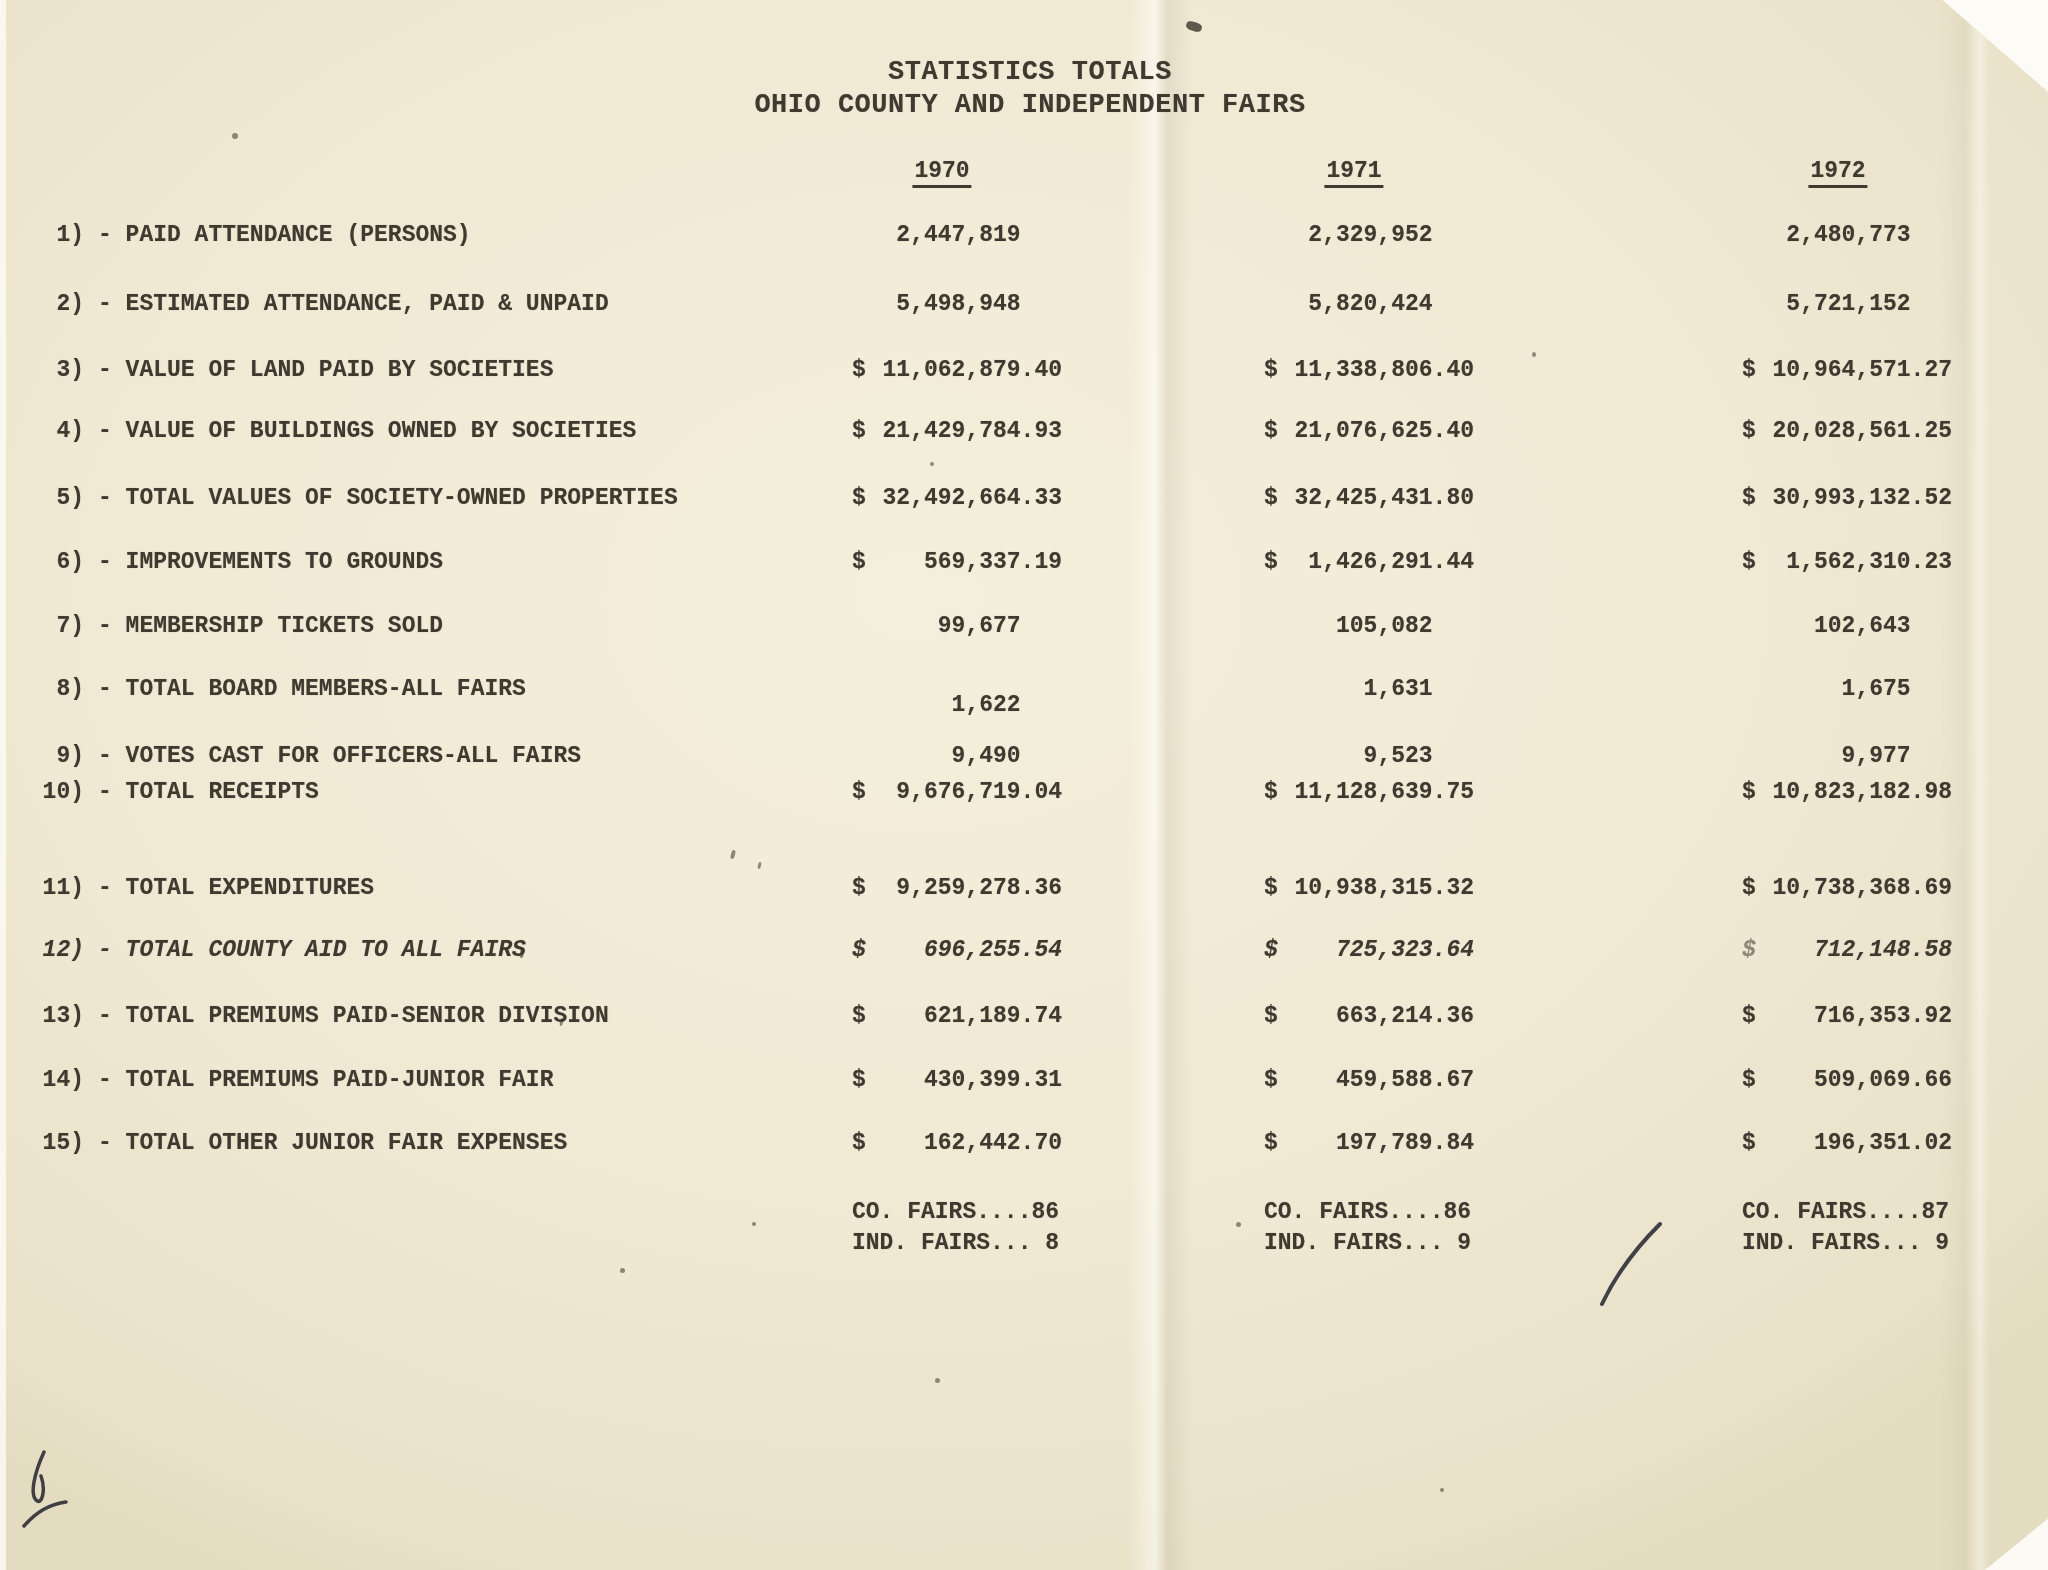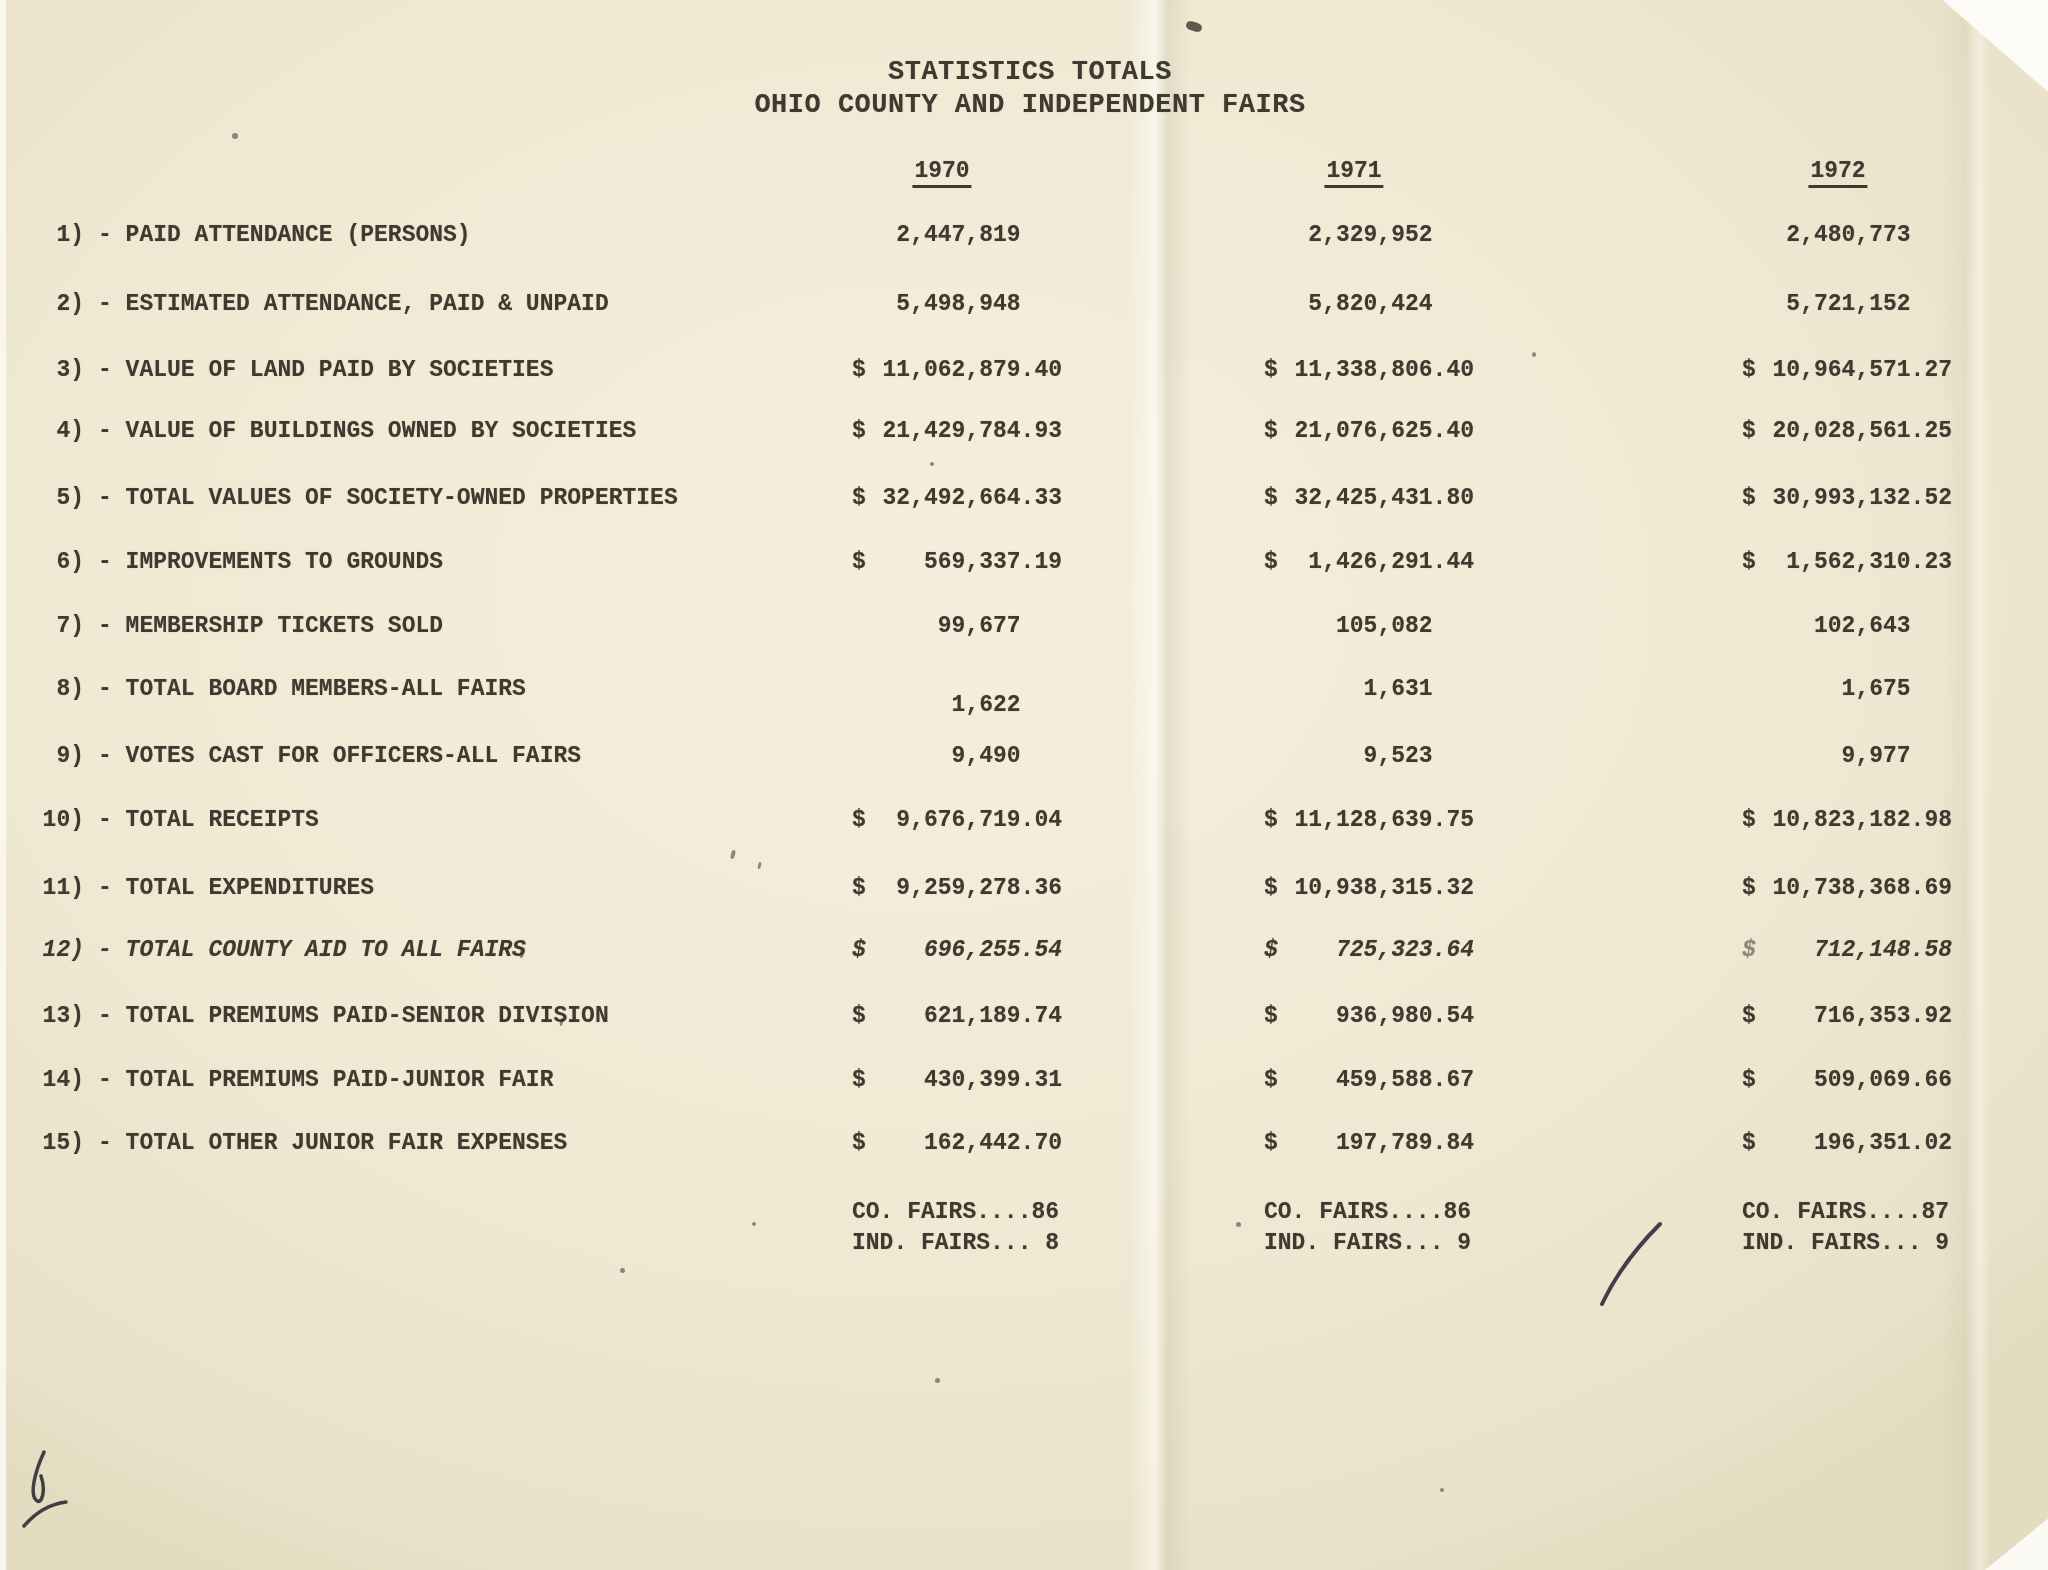--- a/index.html
+++ b/index.html
@@ -115,21 +115,21 @@
         <span class="cell t" style="left: 1264px; width: 210px;"><span class="val">1,631&nbsp;&nbsp;&nbsp;</span></span>
         <span class="cell t" style="left: 1742px; width: 210px;"><span class="val">1,675&nbsp;&nbsp;&nbsp;</span></span>
       </div>
       <div class="row" style="top: 743px;">
         <span class="rnum t">9)</span>
         <span class="rlabel t">- VOTES CAST FOR OFFICERS-ALL FAIRS</span>
         <span class="cell t" style="left: 852px; width: 210px;"><span class="val">9,490&nbsp;&nbsp;&nbsp;</span></span>
         <span class="cell t" style="left: 1264px; width: 210px;"><span class="val">9,523&nbsp;&nbsp;&nbsp;</span></span>
         <span class="cell t" style="left: 1742px; width: 210px;"><span class="val">9,977&nbsp;&nbsp;&nbsp;</span></span>
       </div>
-      <div class="row" style="top: 807px;">
+      <div class="row" style="top: 779px;">
         <span class="rnum t">10)</span>
         <span class="rlabel t">- TOTAL RECEIPTS</span>
         <span class="cell t" style="left: 852px; width: 210px;"><span class="ds">$</span><span class="val">9,676,719.04</span></span>
         <span class="cell t" style="left: 1264px; width: 210px;"><span class="ds">$</span><span class="val">11,128,639.75</span></span>
         <span class="cell t" style="left: 1742px; width: 210px;"><span class="ds">$</span><span class="val">10,823,182.98</span></span>
       </div>
       <div class="row" style="top: 875px;">
         <span class="rnum t">11)</span>
         <span class="rlabel t">- TOTAL EXPENDITURES</span>
         <span class="cell t" style="left: 852px; width: 210px;"><span class="ds">$</span><span class="val">9,259,278.36</span></span>
@@ -140,21 +140,21 @@
         <span class="rnum t">12)</span>
         <span class="rlabel t">- TOTAL COUNTY AID TO ALL FAIRS</span>
         <span class="cell t" style="left: 852px; width: 210px;"><span class="ds">$</span><span class="val">696,255.54</span></span>
         <span class="cell t" style="left: 1264px; width: 210px;"><span class="ds">$</span><span class="val">725,323.64</span></span>
         <span class="cell t dollar-faint" style="left: 1742px; width: 210px;"><span class="ds">$</span><span class="val">712,148.58</span></span>
       </div>
       <div class="row" style="top: 1003px;">
         <span class="rnum t">13)</span>
         <span class="rlabel t">- TOTAL PREMIUMS PAID-SENIOR DIVISION</span>
         <span class="cell t" style="left: 852px; width: 210px;"><span class="ds">$</span><span class="val">621,189.74</span></span>
-        <span class="cell t" style="left: 1264px; width: 210px;"><span class="ds">$</span><span class="val">936,980.54</span></span>
+        <span class="cell t" style="left: 1264px; width: 210px;"><span class="ds">$</span><span class="val">663,214.36</span></span>
         <span class="cell t" style="left: 1742px; width: 210px;"><span class="ds">$</span><span class="val">716,353.92</span></span>
       </div>
       <div class="row" style="top: 1067px;">
         <span class="rnum t">14)</span>
         <span class="rlabel t">- TOTAL PREMIUMS PAID-JUNIOR FAIR</span>
         <span class="cell t" style="left: 852px; width: 210px;"><span class="ds">$</span><span class="val">430,399.31</span></span>
         <span class="cell t" style="left: 1264px; width: 210px;"><span class="ds">$</span><span class="val">459,588.67</span></span>
         <span class="cell t" style="left: 1742px; width: 210px;"><span class="ds">$</span><span class="val">509,069.66</span></span>
       </div>
       <div class="row" style="top: 1130px;">

